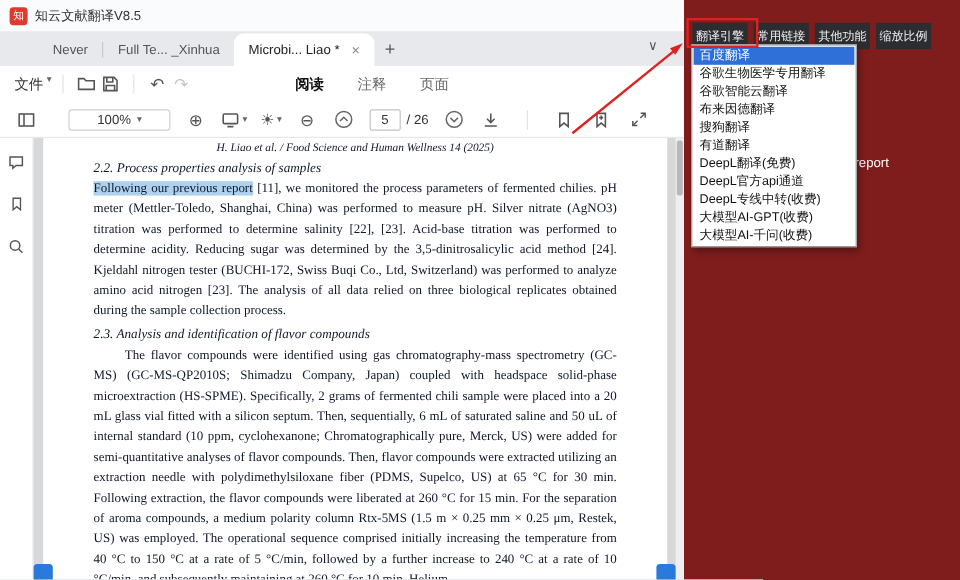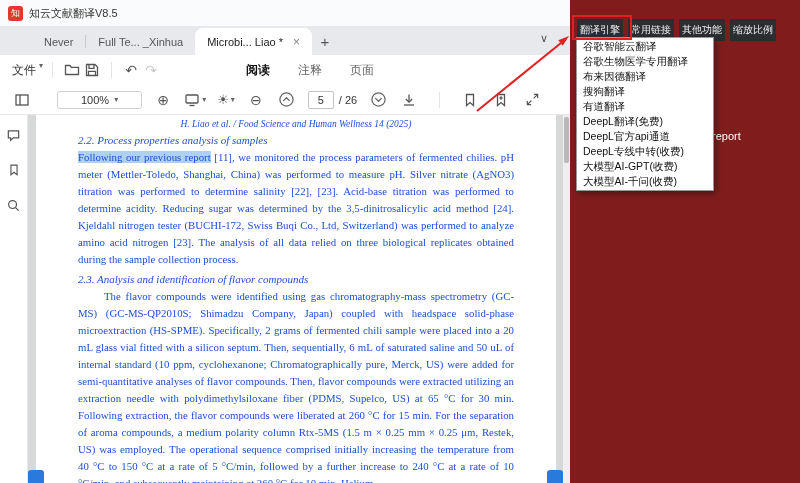--- a/index.html
+++ b/index.html
@@ -31,21 +31,21 @@
 
   .toolbar2{position:absolute;left:0;top:85px;width:100%;height:30px;background:#fff;border-bottom:1px solid #e7e7e7;display:flex;align-items:center;gap:11px;padding-left:12px;box-sizing:border-box;}
   .pair{display:flex;align-items:center;gap:2px;color:#555;}
   .zoombox{display:flex;align-items:center;gap:5px;border:1px solid #d0d0d0;border-radius:3px;padding:2px 23px;font-size:11px;color:#333;margin-left:14px;}
   .pagebox{display:flex;align-items:center;gap:5px;font-size:11px;color:#333;}
   .pageinput{width:24px;height:16px;border:1px solid #c4c4c4;border-radius:2px;display:flex;align-items:center;justify-content:center;background:#fff;}
 
   .leftrail{position:absolute;left:0;top:115px;width:28px;height:368px;background:#fff;border-right:1px solid #e8e8e8;display:flex;flex-direction:column;align-items:center;padding-top:10px;gap:15px;box-sizing:border-box;}
 
   .docarea{position:absolute;left:28px;top:115px;width:542px;height:368px;background:#d7d8da;}
-  .page{position:absolute;left:8px;top:0;width:520px;height:368px;background:#fff;padding:0 42px;box-sizing:border-box;overflow:hidden;font-family:"Liberation Serif",serif;color:#1d4ed8;}
+  .page{position:absolute;left:8px;top:0;width:520px;height:368px;background:#fff;padding:0 42px;box-sizing:border-box;overflow:hidden;font-family:"Liberation Serif",serif;color:#0f172a;}
   .run-head{margin-top:4px;text-align:center;font-style:italic;font-size:9.5px;}
   .sec{font-style:italic;font-size:11px;margin-top:5px;}
   .para{font-size:10.8px;line-height:17px;text-align:justify;margin:3px 0 0 0;}
   .para.indent{text-indent:26px;}
   .hl{background:#aed2ee;}
   .scrollbar{position:absolute;right:0;top:0;width:7px;height:368px;background:#efefef;}
   .scrollthumb{position:absolute;left:1px;top:2px;width:5px;height:46px;background:#b8b8b8;border-radius:2px;}
   .float-btn{position:absolute;width:16px;height:15px;background:#2a7ade;border-radius:3px;z-index:3;}
   .float-btn.bl{left:28px;top:470px;}
   .float-btn.br{left:547px;top:470px;}
@@ -235,22 +235,23 @@
 
   <div class="right-panel">
     <div class="rp-menu">
       <div class="rp-menu-item">翻译引擎</div>
       <div class="rp-menu-item">常用链接</div>
       <div class="rp-menu-item">其他功能</div>
       <div class="rp-menu-item">缩放比例</div>
     </div>
 
     <div class="engine-dropdown">
+      <div class="engine-item selected">百度翻译</div>
+      <div class="engine-item">谷歌生物医学专用翻译</div>
       <div class="engine-item">谷歌智能云翻译</div>
-      <div class="engine-item">谷歌生物医学专用翻译</div>
       <div class="engine-item">布来因德翻译</div>
       <div class="engine-item">搜狗翻译</div>
       <div class="engine-item">有道翻译</div>
       <div class="engine-item">DeepL翻译(免费)</div>
       <div class="engine-item">DeepL官方api通道</div>
       <div class="engine-item">DeepL专线中转(收费)</div>
       <div class="engine-item">大模型AI-GPT(收费)</div>
       <div class="engine-item">大模型AI-千问(收费)</div>
     </div>
 

